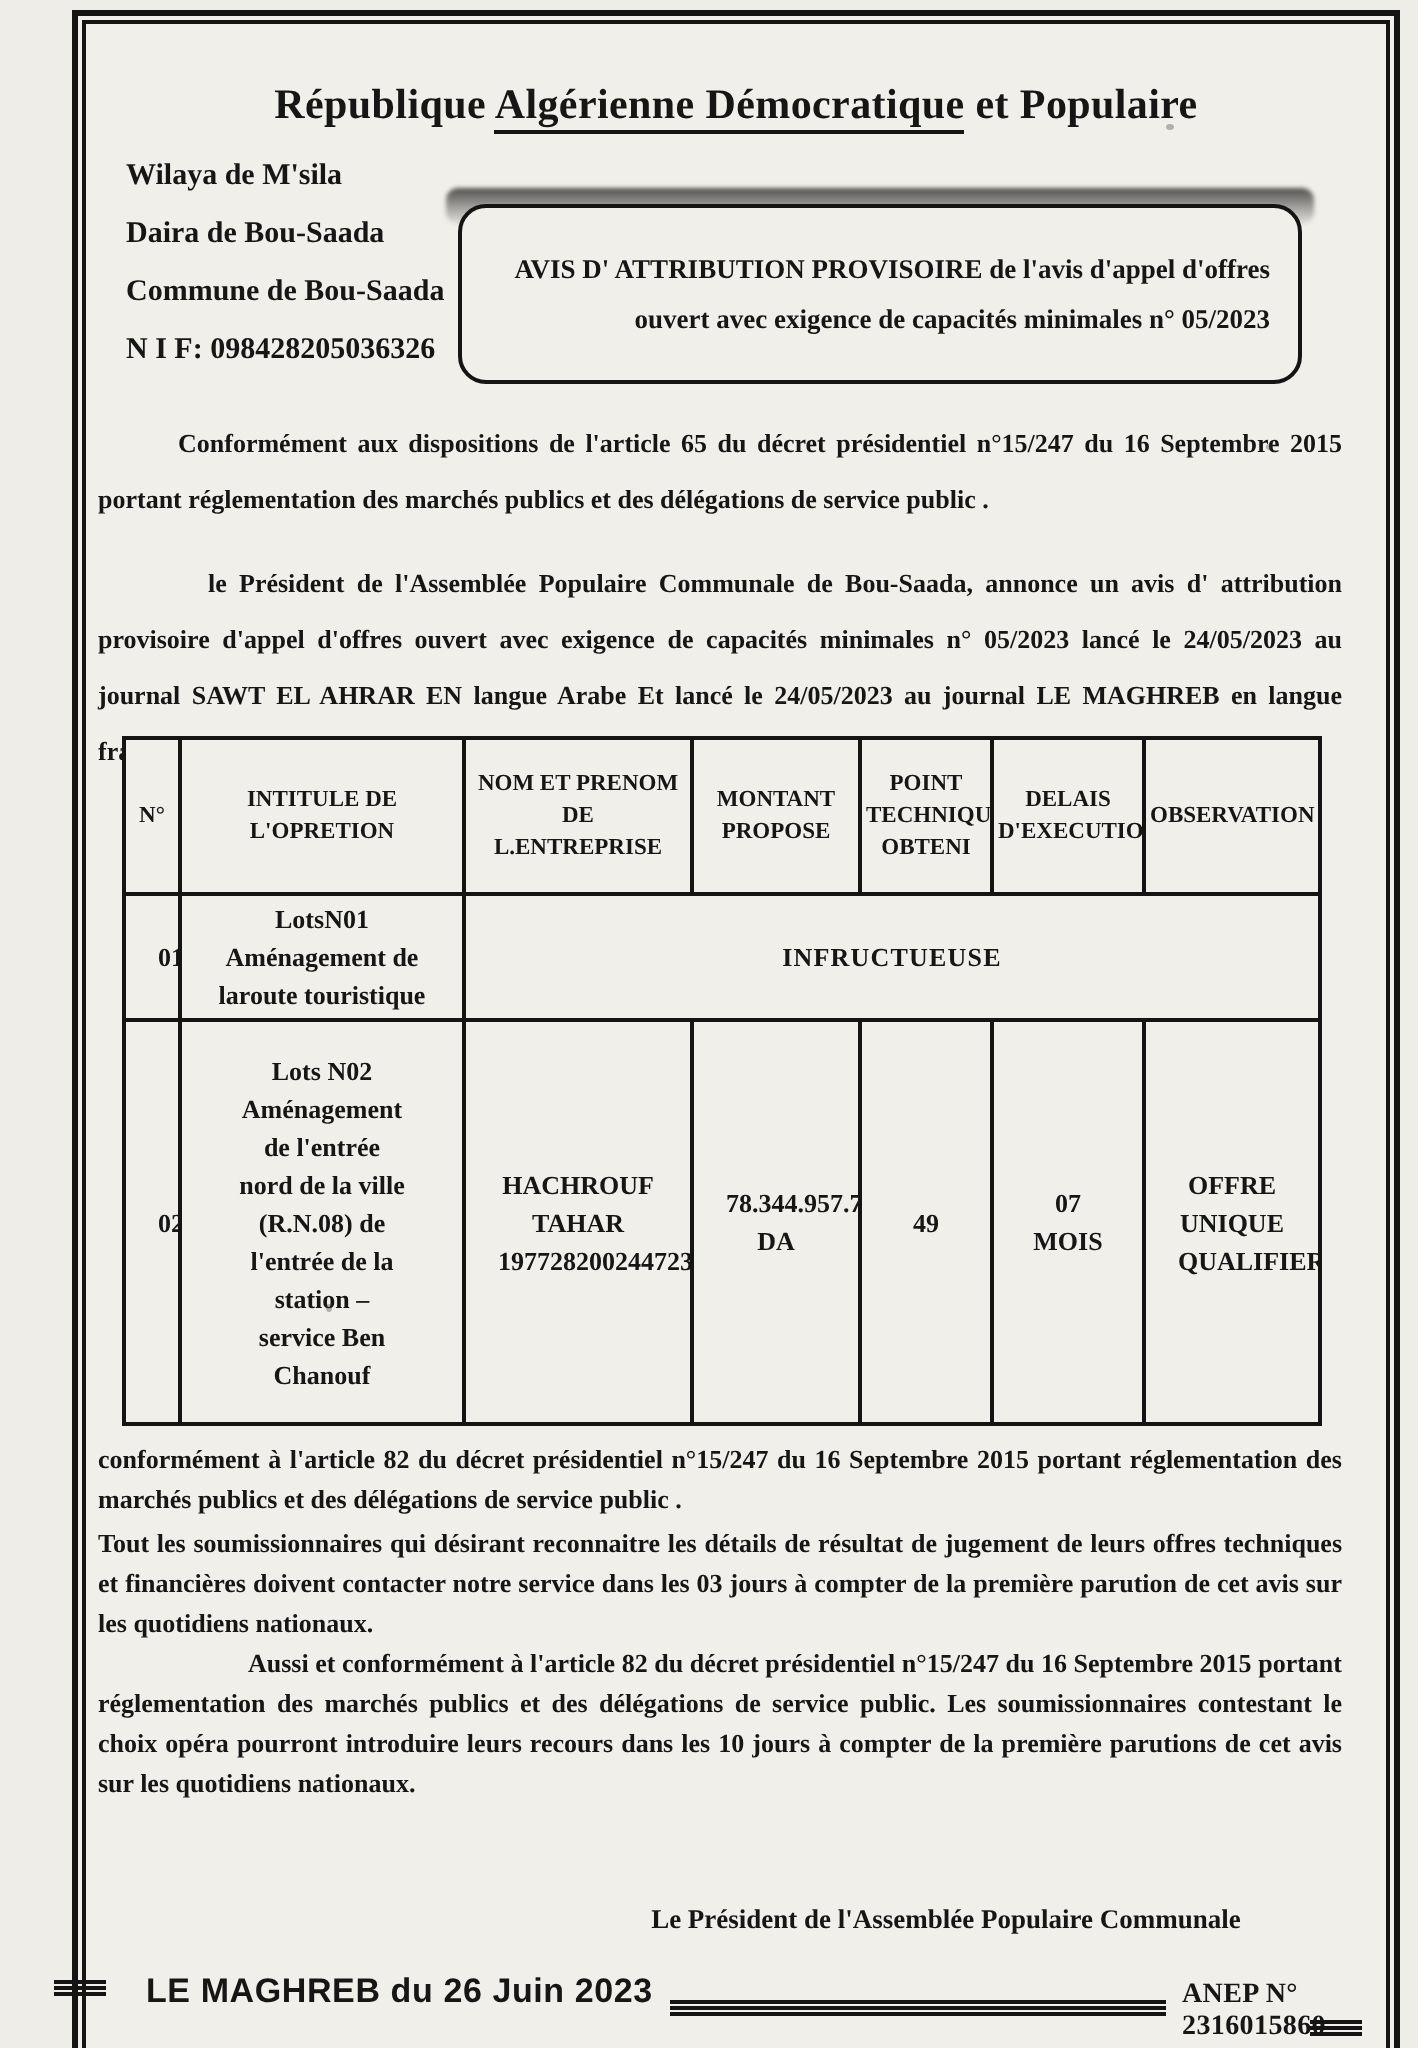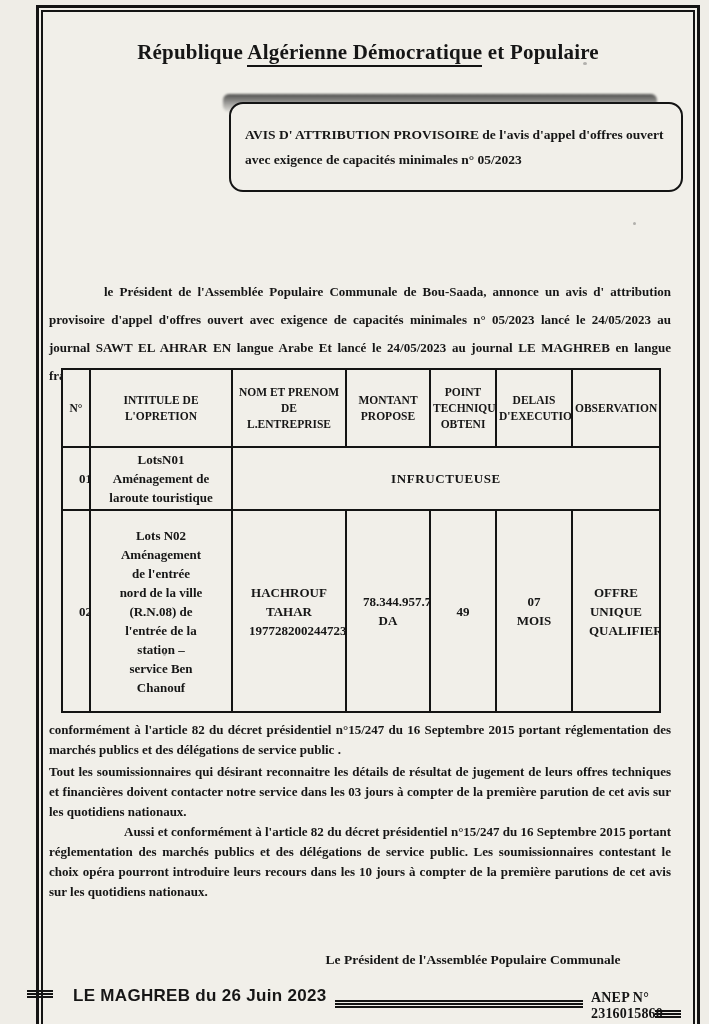--- a/index.html
+++ b/index.html
@@ -31,25 +31,25 @@
   }
   .doc-title .ul { border-bottom:2.5px solid #141414; padding-bottom:1px;margin-top:28px; }
 
   .issuer {
     position:absolute; left:20px; top:62px; width:200px;
     font-size:15px; font-weight:bold; line-height:29px;
     white-space:pre-line;
   }
 
   .notice-box {
-    position:absolute; left:186px; top:90px; width:454px; height:90px;
+    position:absolute; left:186px; top:90px; width:422px; height:90px;
     border:2.5px solid #141414; border-radius:14px;
     background:#f1efe9;
     display:flex; align-items:center; justify-content:center;
-    text-align:left; font-weight:bold; font-size:13.5px;
+    text-align:right; font-weight:bold; font-size:13.5px;
     line-height:25px; padding:4px 14px; z-index:2;
   }
   .notice-smudge {
     position:absolute; left:180px; top:82px; width:434px; height:18px;
     background:linear-gradient(to bottom, rgba(35,35,35,0.78) 0%, rgba(70,70,70,0.45) 55%, rgba(130,130,130,0.12) 100%);
     border-radius:6px; filter:blur(1px); z-index:1;
   }
 
   
   .para {
@@ -111,24 +111,29 @@
 <body>
 
 <div class="page-outer">
   <div class="page-inner">
     <div class="content">
 
       <div class="doc-title">
         <span>République </span><span class="ul">Algérienne  Démocratique</span><span> et Populaire</span>
       </div>
 
+      <div class="issuer">Wilaya de M'sila
+Daira de Bou-Saada
+Commune de Bou-Saada
+N I F:  098428205036326</div>
 
       <div class="notice-smudge"></div>
       <div class="notice-box">AVIS D'  ATTRIBUTION PROVISOIRE de l'avis d'appel d'offres ouvert avec exigence de capacités minimales  n° 05/2023</div>
 
+      <div class="para loose indent-1" style="top:196px;">Conformément aux dispositions de l'article  65 du décret présidentiel n°15/247 du 16 Septembre  2015 portant réglementation des marchés publics et des délégations de service public .</div>
       <div class="para loose indent-2" style="top:266px;">le Président  de l'Assemblée Populaire Communale de  Bou-Saada, annonce un avis d' attribution provisoire d'appel d'offres ouvert avec exigence de capacités minimales  n° 05/2023  lancé le 24/05/2023  au journal  SAWT EL AHRAR  EN langue Arabe Et lancé le 24/05/2023  au journal LE MAGHREB  en langue  française.</div>
 
       <table class="results">
         <colgroup>
           <col style="width:28px">
             <col style="width:142px">
             <col style="width:114px">
           <col style="width:84px">
             <col style="width:66px">
             <col style="width:76px">

